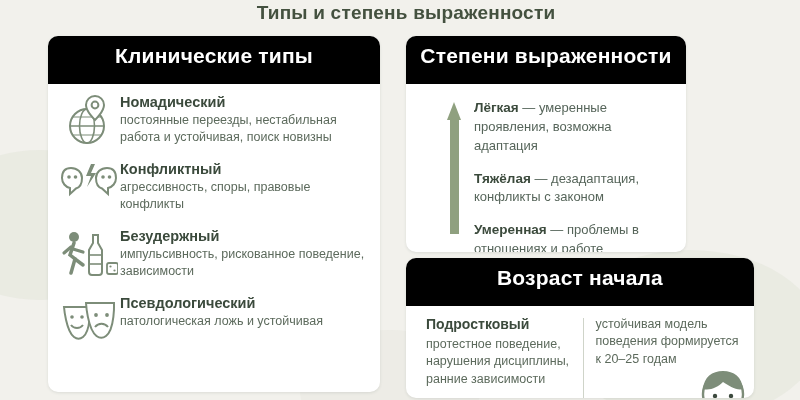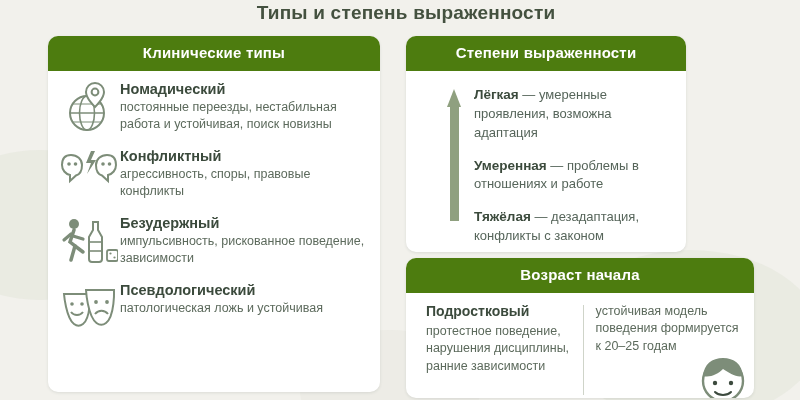--- a/index.html
+++ b/index.html
@@ -39,26 +39,26 @@
   }
 
   .card {
     position: absolute;
     background: #ffffff;
     border-radius: 10px;
     box-shadow: 0 1px 3px rgba(60,74,62,.12);
     overflow: hidden;
   }
   .card-header {
-    background: #4d7c0f;
+    background: #000000;
     color: #ffffff;
     font-weight: bold;
-    font-size: 15px;
+    font-size: 21px;
     text-align: center;
-    padding: 8px 4px 10px;
+    padding: 8px 4px 16px;
     letter-spacing: .2px;
   }
 
   
   #card-types {
     left: 48px;
     top: 36px;
     width: 332px;
     height: 356px;
   }
@@ -286,24 +286,24 @@
       <div class="arrow">
         <div class="head"></div>
         <div class="stem"></div>
       </div>
     </div>
     <div class="sev-list">
       <div class="sev-item">
         <b>Лёгкая</b><span> — умеренные проявления, возможна адаптация</span>
       </div>
       <div class="sev-item">
+        <b>Тяжёлая</b><span> — дезадаптация, конфликты с законом</span>
+      </div>
+      <div class="sev-item">
         <b>Умеренная</b><span> — проблемы в отношениях и работе</span>
-      </div>
-      <div class="sev-item">
-        <b>Тяжёлая</b><span> — дезадаптация, конфликты с законом</span>
       </div>
     </div>
   </div>
 </div>
 
 <div class="card" id="card-age">
   <div class="card-header">Возраст начала</div>
   <div class="age-body">
     <div class="age-col left">
       <div class="age-title">Подростковый</div>

